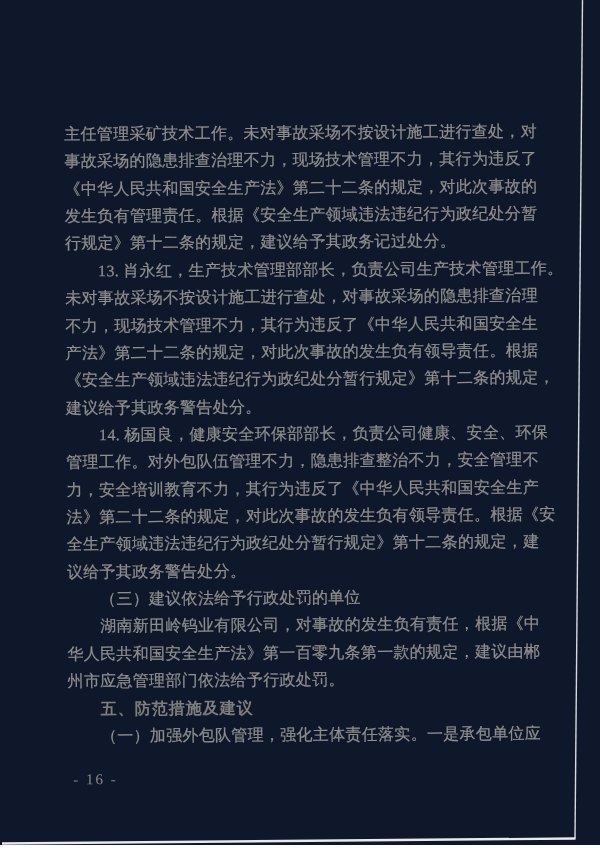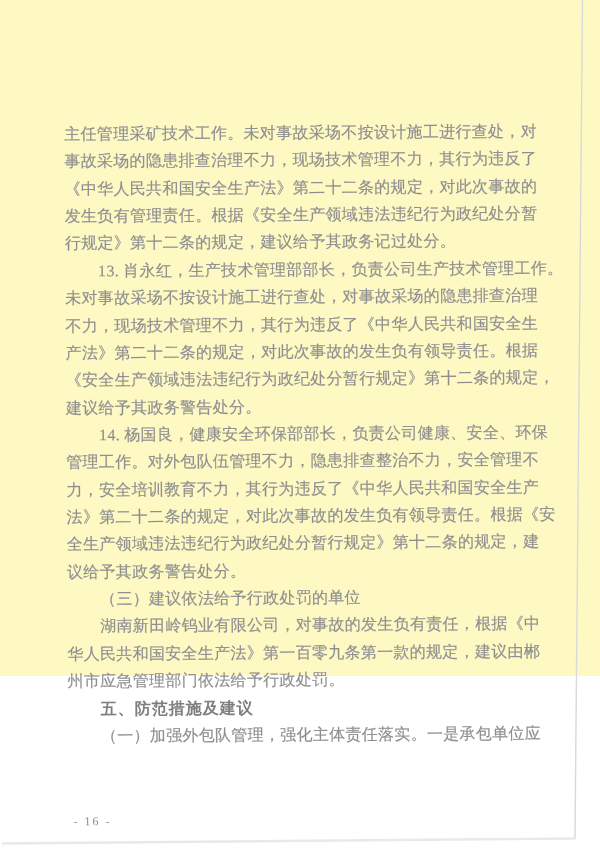--- a/index.html
+++ b/index.html
@@ -7,22 +7,22 @@
     padding: 0;
     width: 600px;
     height: 848px;
     background: #ffffff;
     overflow: hidden;
     font-family: "Liberation Serif", "DejaVu Serif", serif;
   }
   .scan-page {
     position: relative;
     width: 600px;
-    height: 676px;
-    background: #fef9c3;
+    height: 845px;
+    background: #0f172a;
   }
   .edges-svg {
     position: absolute;
     left: 0; top: 0;
     width: 600px; height: 848px;
     pointer-events: none;
   }
   .tilt-wrap {
     position: absolute;
     left: 0; top: 0;
@@ -53,26 +53,25 @@
     font-family: "Liberation Sans", "DejaVu Sans", sans-serif;
     font-weight: 700;
     color: #7e7e7e;
     -webkit-text-stroke: 0;
     letter-spacing: 1px;
   }
   .pagenum {
     position: absolute;
     left: 71px;
     top: 769px;
-    font-size: 12px;
+    font-size: 15px;
     line-height: 19px;
     color: #8a8a8a;
     letter-spacing: 2px;
     font-family: "Liberation Serif", "DejaVu Serif", serif;
-    margin-top: 42px;
   }
 </style>
 </head>
 <body>
 
 <div class="scan-page">
 
   <svg class="edges-svg" width="600" height="848" viewBox="0 0 600 848" xmlns="http://www.w3.org/2000/svg">
     <line x1="582.5" y1="0" x2="575" y2="838.5" stroke="#d9d9d9" stroke-width="1.4"></line>
     <line x1="2" y1="843.5" x2="575.5" y2="838.5" stroke="#e9e9e9" stroke-width="2.4"></line>

